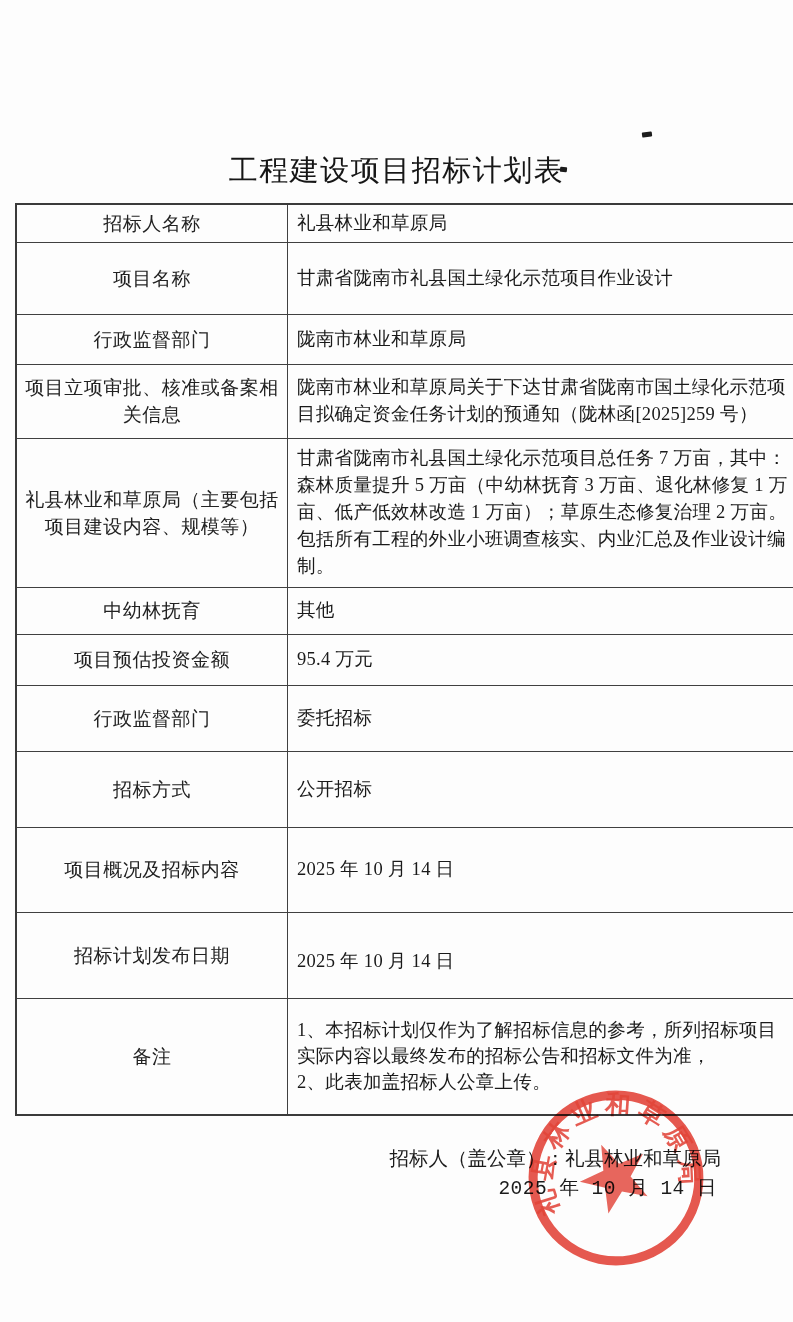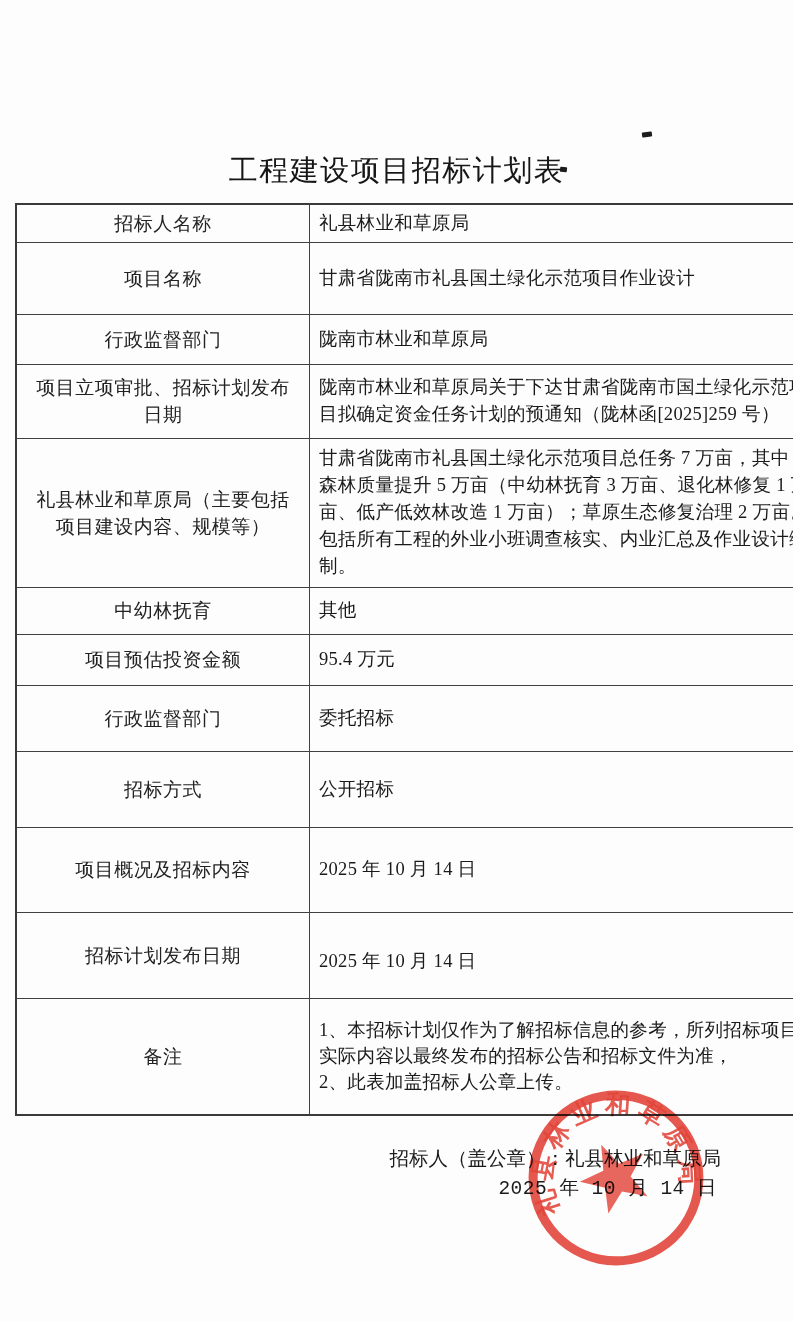--- a/index.html
+++ b/index.html
@@ -25,21 +25,21 @@
   }
   td{
     border:1.6px solid #404040;
     font-size:18.5px;
     overflow:hidden;
   }
   td.lbl{
     width:262px;
     text-align:center;vertical-align:middle;
     font-size:19px;letter-spacing:.5px;
-    padding:0 15px;line-height:27px;
+    padding:0 4px;line-height:27px;
     color:#222;
   }
   td.val{
     width:491px;
     text-align:left;vertical-align:middle;
     padding:0 18px 0 9px;line-height:27px;letter-spacing:.3px;
     color:#1a1a1a;
   }
   tr.r1{height:38px}
   tr.r2{height:72px}
@@ -94,21 +94,21 @@
       </tr>
       <tr class="r2">
         <td class="lbl">项目名称</td>
         <td class="val">甘肃省陇南市礼县国土绿化示范项目作业设计</td>
       </tr>
       <tr class="r3">
         <td class="lbl">行政监督部门</td>
         <td class="val">陇南市林业和草原局</td>
       </tr>
       <tr class="r4">
-        <td class="lbl">项目立项审批、招标计划发布日期</td>
+        <td class="lbl">项目立项审批、核准或备案相关信息</td>
         <td class="val">陇南市林业和草原局关于下达甘肃省陇南市国土绿化示范项目拟确定资金任务计划的预通知（陇林函[2025]259 号）</td>
       </tr>
       <tr class="r5">
         <td class="lbl">礼县林业和草原局（主要包括项目建设内容、规模等）</td>
         <td class="val">甘肃省陇南市礼县国土绿化示范项目总任务 7 万亩，其中：森林质量提升 5 万亩（中幼林抚育 3 万亩、退化林修复 1 万亩、低产低效林改造 1 万亩）；草原生态修复治理 2 万亩。包括所有工程的外业小班调查核实、内业汇总及作业设计编制。</td>
       </tr>
       <tr class="r6">
         <td class="lbl">中幼林抚育</td>
         <td class="val">其他</td>
       </tr>

